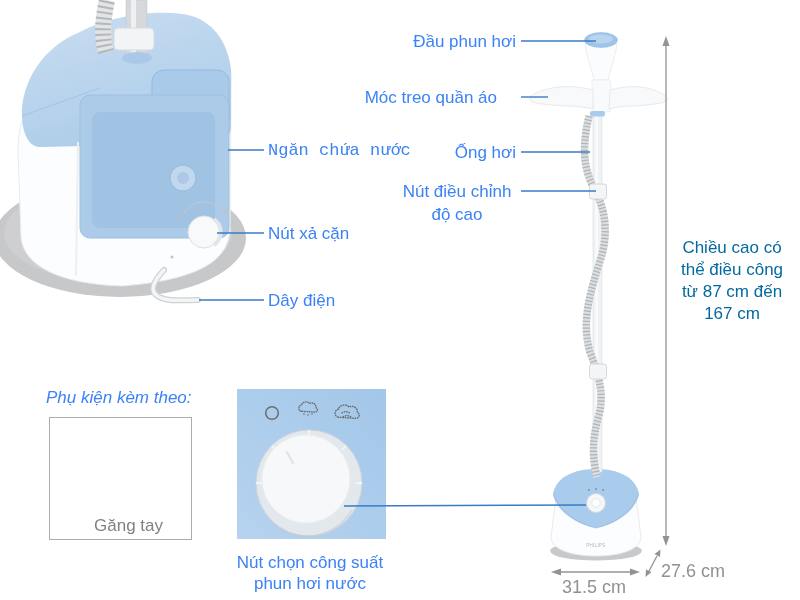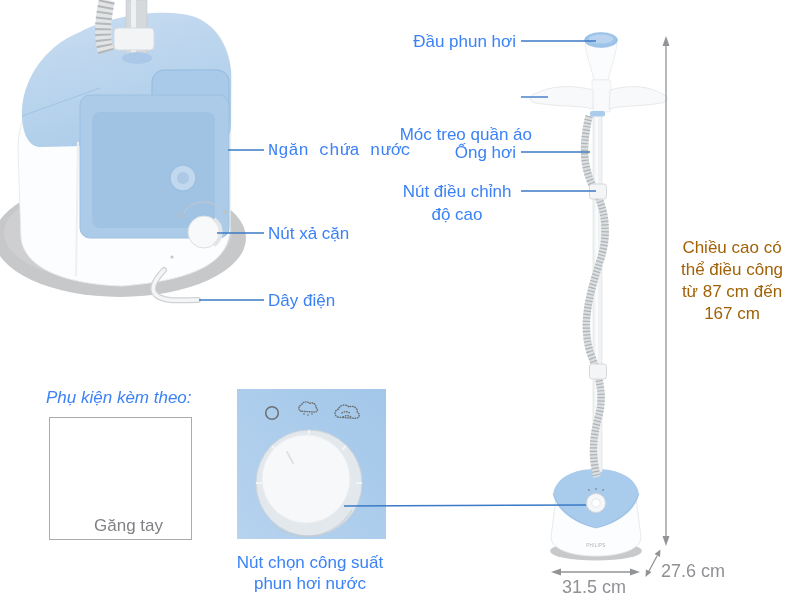--- a/index.html
+++ b/index.html
@@ -3,21 +3,21 @@
 <meta charset="utf-8">
 <style>
   html,body{margin:0;padding:0;background:#fff;}
   #canvas{position:relative;width:800px;height:600px;background:#fff;overflow:hidden;
           font-family:"Liberation Sans","DejaVu Sans",sans-serif;}
   #art{position:absolute;left:0;top:0;}
   .lbl{position:absolute;font-size:17px;line-height:21px;color:#3b82f6;white-space:nowrap;}
   .r{text-align:right;}
   .c{text-align:center;white-space:normal;}
   .dim{color:#8f9194;font-size:18px;}
-  .note{color:#a16207;line-height:22px;}
+  .note{color:#0369a1;line-height:22px;}
   #acc-box{position:absolute;left:49px;top:417px;width:143px;height:123px;
            border:1px solid #a9abad;box-sizing:border-box;background:#fff;}
 </style>
 </head>
 <body>
 
 <div id="canvas">
 
   <svg id="art" width="800" height="600" viewBox="0 0 800 600">
     <defs>
@@ -153,21 +153,21 @@
       <line x1="521" y1="191" x2="596" y2="191"></line>
       <line x1="344" y1="506" x2="586" y2="505"></line>
     </g>
   </svg>
 
   <div class="lbl" style="left:268px;top:140px;font-family:Liberation Mono, monospace;">Ngăn chứa nước</div>
   <div class="lbl" style="left:268px;top:223px;">Nút xả cặn</div>
   <div class="lbl" style="left:268px;top:290px;">Dây điện</div>
 
   <div class="lbl r" style="left:366px;top:31px;width:150px;">Đầu phun hơi</div>
-  <div class="lbl r" style="left:352px;top:87px;width:180px;margin-top:37px;">Móc treo quần áo</div>
+  <div class="lbl r" style="left:317px;top:87px;width:180px;">Móc treo quần áo</div>
   <div class="lbl c" style="left:396px;top:180px;width:122px;line-height:23px;">
     <span>Nút điều chỉnh</span><br>
     <span>độ cao</span>
   </div>
   <div class="lbl r" style="left:366px;top:142px;width:150px;">Ống hơi</div>
 
   <div class="lbl c note" style="left:666px;top:237px;width:132px;">
     <span>Chiều cao có</span><br>
     <span>thể điều công</span><br>
     <span>từ 87 cm đến</span><br>

